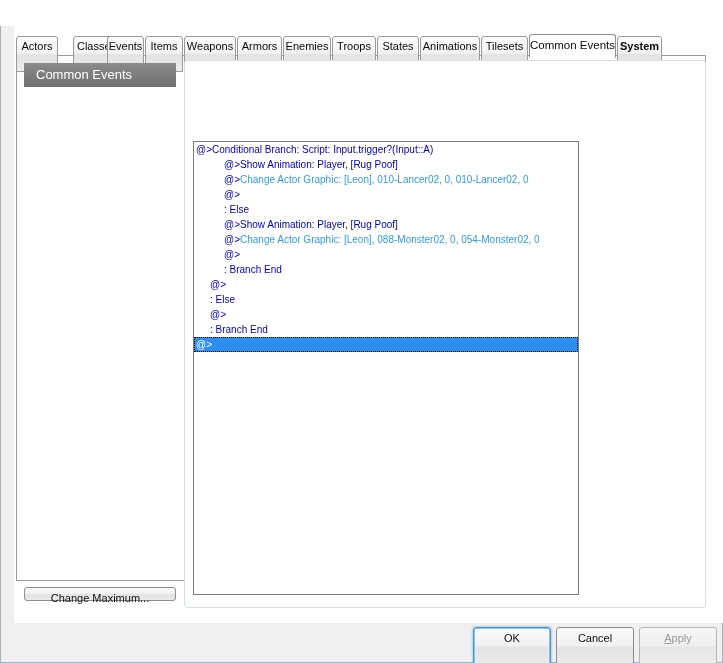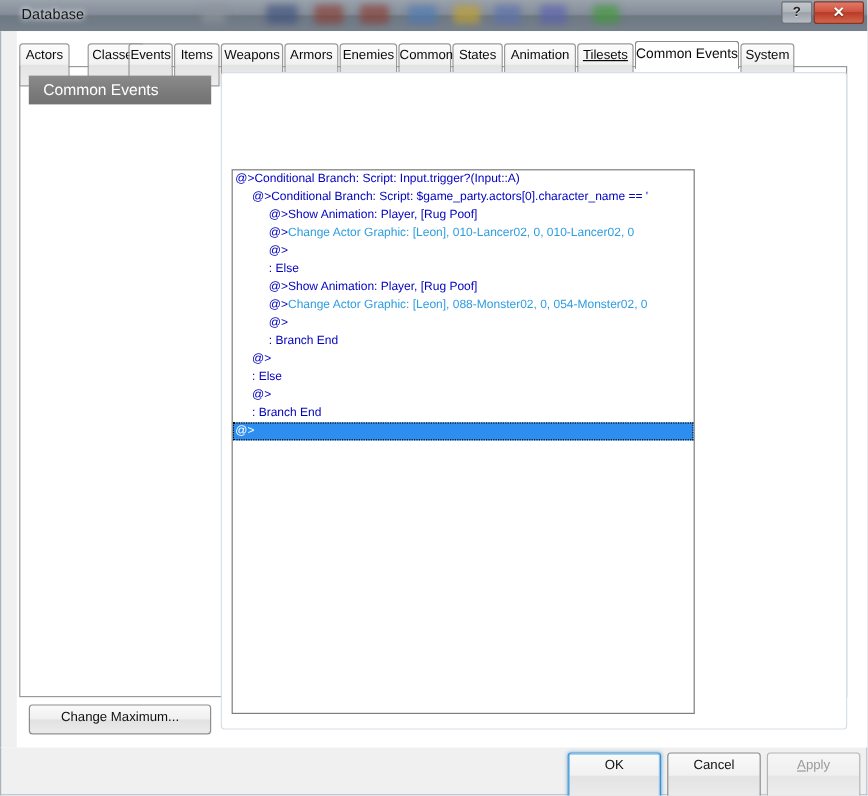--- a/index.html
+++ b/index.html
@@ -206,21 +206,21 @@
     cursor: default;
     white-space: nowrap;
   }
   .left-item.selected {
     background: #3399ff;
     color: #ffffff;
   }
   .change-max-btn {
     position: absolute;
     left: 24px; top: 587px;
-    width: 152px; height: 25px;
+    width: 152px; height: 14px;
     background: linear-gradient(to bottom, #fafafa 0%, #f0f0f0 48%, #e2e2e2 52%, #ebebeb 100%);
     border: 1px solid #8d8d8d;
     border-radius: 3px;
     box-sizing: border-box;
     font-size: 11px;
     color: #101010;
     text-align: center;
     line-height: 20px;
     cursor: default;
     z-index: 5;
@@ -378,56 +378,41 @@
 </head>
 <body>
 
 <div id="desktop">
   <div class="bg-strip"></div>
   <div class="bg-strip2"></div>
 </div>
 
 <div id="window">
 
-  <div class="titlebar">
-    <div class="glass-blob" style="left:168px;width:20px;background:#8e949c;"></div>
-    <div class="glass-blob" style="left:222px;width:26px;background:#3d4f7c;"></div>
-    <div class="glass-blob" style="left:262px;width:24px;background:#8c3a2e;"></div>
-    <div class="glass-blob" style="left:300px;width:24px;background:#8c3a2e;"></div>
-    <div class="glass-blob" style="left:340px;width:24px;background:#4b79b6;"></div>
-    <div class="glass-blob" style="left:378px;width:22px;background:#c7a52c;"></div>
-    <div class="glass-blob" style="left:412px;width:22px;background:#5a6fb0;"></div>
-    <div class="glass-blob" style="left:450px;width:22px;background:#5a5fb0;"></div>
-    <div class="glass-blob" style="left:494px;width:22px;background:#3f9b35;"></div>
-
-    <div class="titlebar-text">Database</div>
-    <div class="win-btn win-help">?</div>
-    <div class="win-btn win-close">✕</div>
-  </div>
 
   <div class="client">
     <div class="client-inner"></div>
   </div>
 
   <div class="tabpage"></div>
 
   <div class="tabstrip">
       <div class="tab" style="left: 0px; width: 42px;">Actors</div>
       <div class="tab" style="left: 57px; width: 47px;">Classes</div>
       <div class="tab" style="left: 91px; width: 37px;">Events</div>
       <div class="tab" style="left: 129px; width: 38px;">Items</div>
       <div class="tab" style="left: 168px; width: 52px;">Weapons</div>
       <div class="tab" style="left: 221px; width: 45px;">Armors</div>
       <div class="tab" style="left: 267px; width: 48px;">Enemies</div>
-      <div class="tab" style="left: 316px; width: 44px;">Common</div>
+      <div class="tab" style="left: 316px; width: 44px;">Troops</div>
       <div class="tab" style="left: 361px; width: 42px;">States</div>
-      <div class="tab" style="left: 404px; width: 60px;">Animation</div>
-      <div class="tab" style="left: 465px; width: 47px; text-decoration: underline;">Tilesets</div>
+      <div class="tab" style="left: 404px; width: 60px;">Animations</div>
+      <div class="tab" style="left: 465px; width: 47px;">Tilesets</div>
       <div class="tab selected" style="left: 513px; width: 87px;">Common Events</div>
-      <div class="tab" style="left: 601px; width: 45px;">System</div>
+      <div class="tab" style="left: 601px; width: 45px; font-weight: bold;">System</div>
     </div>
 
   <div class="left-header">Common Events</div>
 
 
   <div class="change-max-btn">Change Maximum...</div>
 
   <div class="rightbox"></div>
 
   <div class="field-label" style="left:195px;top:79px;">Name:</div>
@@ -444,21 +429,20 @@
     <span>0002:</span>
     <span class="sbtn">
       <i></i>
     </span>
   </div>
 
   <div class="field-label" style="left:195px;top:127px;">List of Event Commands:</div>
 
   <div class="cmdlist" id="cmdlist">
       <div class="cmdline" style="padding-left: 2px;"><span class="c-blue">@&gt;</span><span class="c-blue">Conditional Branch: Script: Input.trigger?(Input::A)</span></div>
-      <div class="cmdline" style="padding-left: 16px;"><span class="c-blue">@&gt;</span><span class="c-blue">Conditional Branch: Script: $game_party.actors[0].character_name == '</span></div>
       <div class="cmdline" style="padding-left: 30px;"><span class="c-blue">@&gt;</span><span class="c-blue">Show Animation: Player, [Rug Poof]</span></div>
       <div class="cmdline" style="padding-left: 30px;"><span class="c-blue">@&gt;</span><span class="c-cyan">Change Actor Graphic: [Leon], 010-Lancer02, 0, 010-Lancer02, 0</span></div>
       <div class="cmdline" style="padding-left: 30px;"><span class="c-blue">@&gt;</span></div>
       <div class="cmdline" style="padding-left: 30px;"><span class="c-blue">:  Else</span></div>
       <div class="cmdline" style="padding-left: 30px;"><span class="c-blue">@&gt;</span><span class="c-blue">Show Animation: Player, [Rug Poof]</span></div>
       <div class="cmdline" style="padding-left: 30px;"><span class="c-blue">@&gt;</span><span class="c-cyan">Change Actor Graphic: [Leon], 088-Monster02, 0, 054-Monster02, 0</span></div>
       <div class="cmdline" style="padding-left: 30px;"><span class="c-blue">@&gt;</span></div>
       <div class="cmdline" style="padding-left: 30px;"><span class="c-blue">:  Branch End</span></div>
       <div class="cmdline" style="padding-left: 16px;"><span class="c-blue">@&gt;</span></div>
       <div class="cmdline" style="padding-left: 16px;"><span class="c-blue">:  Else</span></div>

